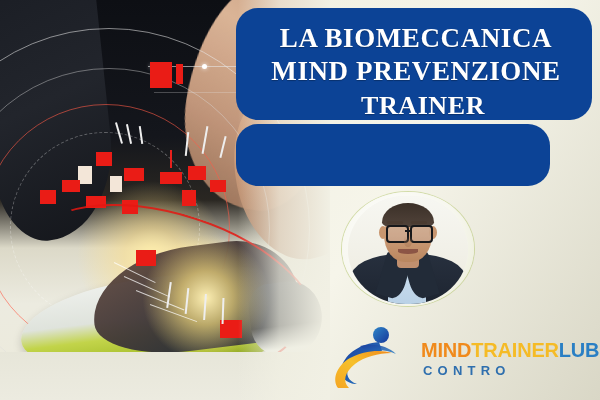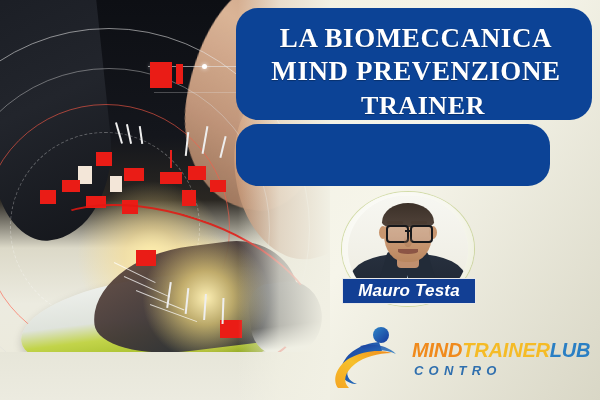--- a/index.html
+++ b/index.html
@@ -237,21 +237,21 @@
     letter-spacing:.2px;white-space:nowrap;
     font-family:"Liberation Sans",sans-serif;
   }
 
   
   #logo{
     position:absolute;left:330px;top:322px;width:252px;height:72px;z-index:8;
     display:flex;align-items:center;
   }
   .logo-mark{position:relative;width:78px;height:72px;flex:0 0 78px;}
-  .logo-words{position:relative;margin-left:4px;line-height:1;font-style:italic;}
+  .logo-words{position:relative;margin-left:13px;line-height:1;}
   .logo-l1{font-weight:bold;font-size:20px;letter-spacing:-0.2px;white-space:nowrap;}
   .logo-l1 .w-mind{color:#f08a1c;}
   .logo-l1 .w-trainer{color:#f5bb26;}
   .logo-l1 .w-lub{color:#2a7fc4;}
   .logo-l2{
     color:#2f6fae;font-size:13px;font-weight:bold;letter-spacing:5.2px;
     margin-top:4px;margin-left:2px;
   }
 </style>
 </head>
@@ -344,23 +344,20 @@
       <div class="pf-hair"></div>
       <div class="pf-earL"></div>
       <div class="pf-earR"></div>
       <div class="pf-brow" style="left:39px;top:25px;"></div>
       <div class="pf-brow" style="left:63px;top:25px;"></div>
       <div class="pf-glassL"></div>
       <div class="pf-glassR"></div>
       <div class="pf-bridge"></div>
       <div class="pf-nose"></div>
       <div class="pf-mouth"></div>
-    </div>
-    <div id="name-badge">
-      <span>Mauro Testa</span>
     </div>
   </div>
 
   <div id="logo">
     <div class="logo-mark">
       <svg width="78" height="72" viewBox="0 0 78 72" aria-hidden="true">
         <defs>
           <linearGradient id="gBlue" x1="0" y1="0" x2="1" y2="1">
             <stop offset="0" stop-color="#1b3f9e"></stop>
             <stop offset="55" stop-color="#2a7fc4"></stop>

